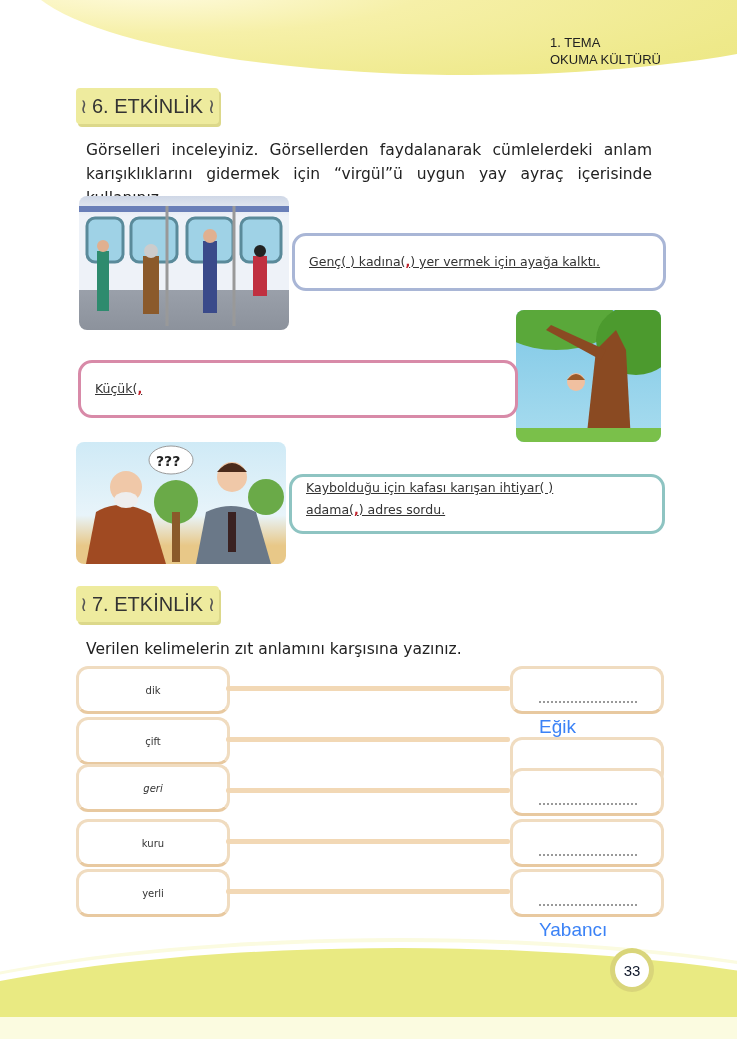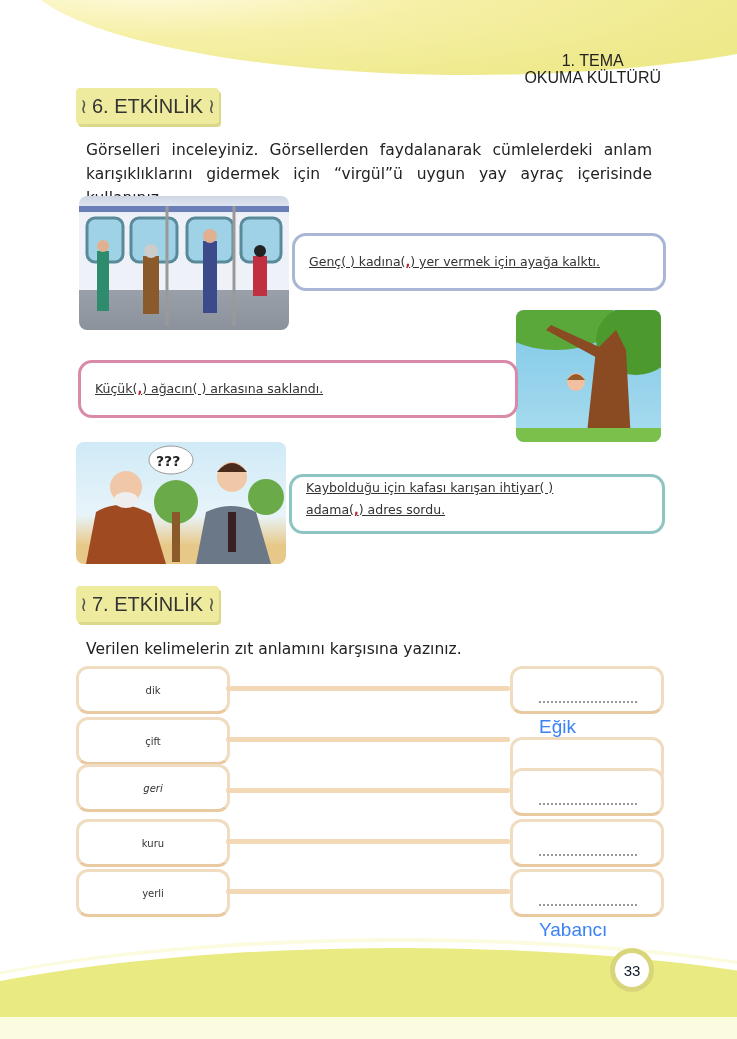--- a/index.html
+++ b/index.html
@@ -1,19 +1,19 @@
 <!DOCTYPE html>
 <html><head>
 <meta charset="utf-8">
 <style>
   html,body{margin:0;padding:0;}
   body{width:737px;height:1039px;position:relative;overflow:hidden;background:#fff;font-family:"DejaVu Sans",sans-serif;color:#222;}
   .top-band{position:absolute;left:0;top:0;width:737px;height:75px;overflow:hidden;}
   .top-band .blob{position:absolute;left:20px;top:-140px;width:900px;height:215px;border-radius:50%;background:radial-gradient(ellipse at 15% 60%, #fffbe0 0%, #f6f0a8 25%, #eee98a 60%, #e8e27a 100%);}
-  .theme{position:absolute;right:76px;top:52px;text-align:center;font-size:16px;line-height:17px;color:#222;font-family:"Liberation Sans",sans-serif;}
+  .theme{position:absolute;right:76px;top:34px;text-align:left;font-size:13px;line-height:17px;color:#222;font-family:"Liberation Sans",sans-serif;}
   .badge{position:absolute;height:36px;padding:0 16px;background:#eeeb9e;border-radius:4px;display:flex;align-items:center;font-size:20px;color:#333;box-shadow:2px 3px 0 #dcd88a;font-family:"Liberation Sans",sans-serif;}
   .badge:before,.badge:after{content:"≀";position:absolute;font-size:20px;color:#555;}
   .badge:before{left:4px;} .badge:after{right:4px;}
   .instr{position:absolute;left:86px;font-size:15.5px;line-height:24px;color:#222;font-family:"DejaVu Sans",sans-serif;}
   .img{position:absolute;border-radius:8px;overflow:hidden;}
   .sent{position:absolute;border:3px solid;border-radius:14px;background:#fff;font-size:12.5px;color:#333;padding:0 14px;display:flex;align-items:center;line-height:22px;text-decoration:underline;}
   .comma{color:#c0202a;font-weight:bold;}
   .word-box{position:absolute;left:76px;width:148px;height:42px;border:3px solid #f0dcc0;border-bottom-color:#e8c9a0;border-radius:12px;background:#fff;display:flex;align-items:center;justify-content:center;font-size:10px;color:#333;}
   .connector{position:absolute;left:226px;width:284px;height:5px;background:#f2d8b5;border-radius:2px;}
   .answer-box{position:absolute;left:510px;width:148px;height:42px;border:3px solid #f0dcc0;border-bottom-color:#e8c9a0;border-radius:12px;background:#fff;}
@@ -70,21 +70,20 @@
     <path d="M70 132 L80 40 L100 20 L110 40 L115 132 Z" fill="#8a4a22"></path>
     <path d="M85 50 L30 20 L35 15 L90 40Z" fill="#8a4a22"></path>
     <circle cx="60" cy="72" r="9" fill="#f0c0a0"></circle>
       <path d="M51 70 Q60 58 69 70" fill="#9a5a2a"></path>
     <rect x="0" y="118" width="145" height="14" fill="#7ac04a"></rect>
   </svg>
 </div>
 <div class="sent" style="left:78px;top:360px;width:406px;height:52px;border-color:#d88aa8;">
   <span>Küçük(</span>
     <span class="comma">,</span>
-    <span>) ağacın( ) arkasına saklandı.</span>
 </div>
 
 <div class="img" style="left:76px;top:442px;width:210px;height:122px;background:linear-gradient(#cfeaf6,#e8f4fa 60%,#e8c888 85%);">
   <svg width="210" height="122">
     <circle cx="100" cy="60" r="22" fill="#6aaa48"></circle>
       <rect x="96" y="70" width="8" height="50" fill="#8a5a2a"></rect>
     <circle cx="190" cy="55" r="18" fill="#6aaa48"></circle>
     <ellipse cx="95" cy="18" rx="22" ry="14" fill="#fff" stroke="#999"></ellipse>
     <text x="80" y="24" font-size="14" font-weight="bold" fill="#222" font-family="DejaVu Sans, sans-serif">???</text>
     <path d="M10 122 L20 70 Q45 55 75 72 L90 122Z" fill="#a04a22"></path>

